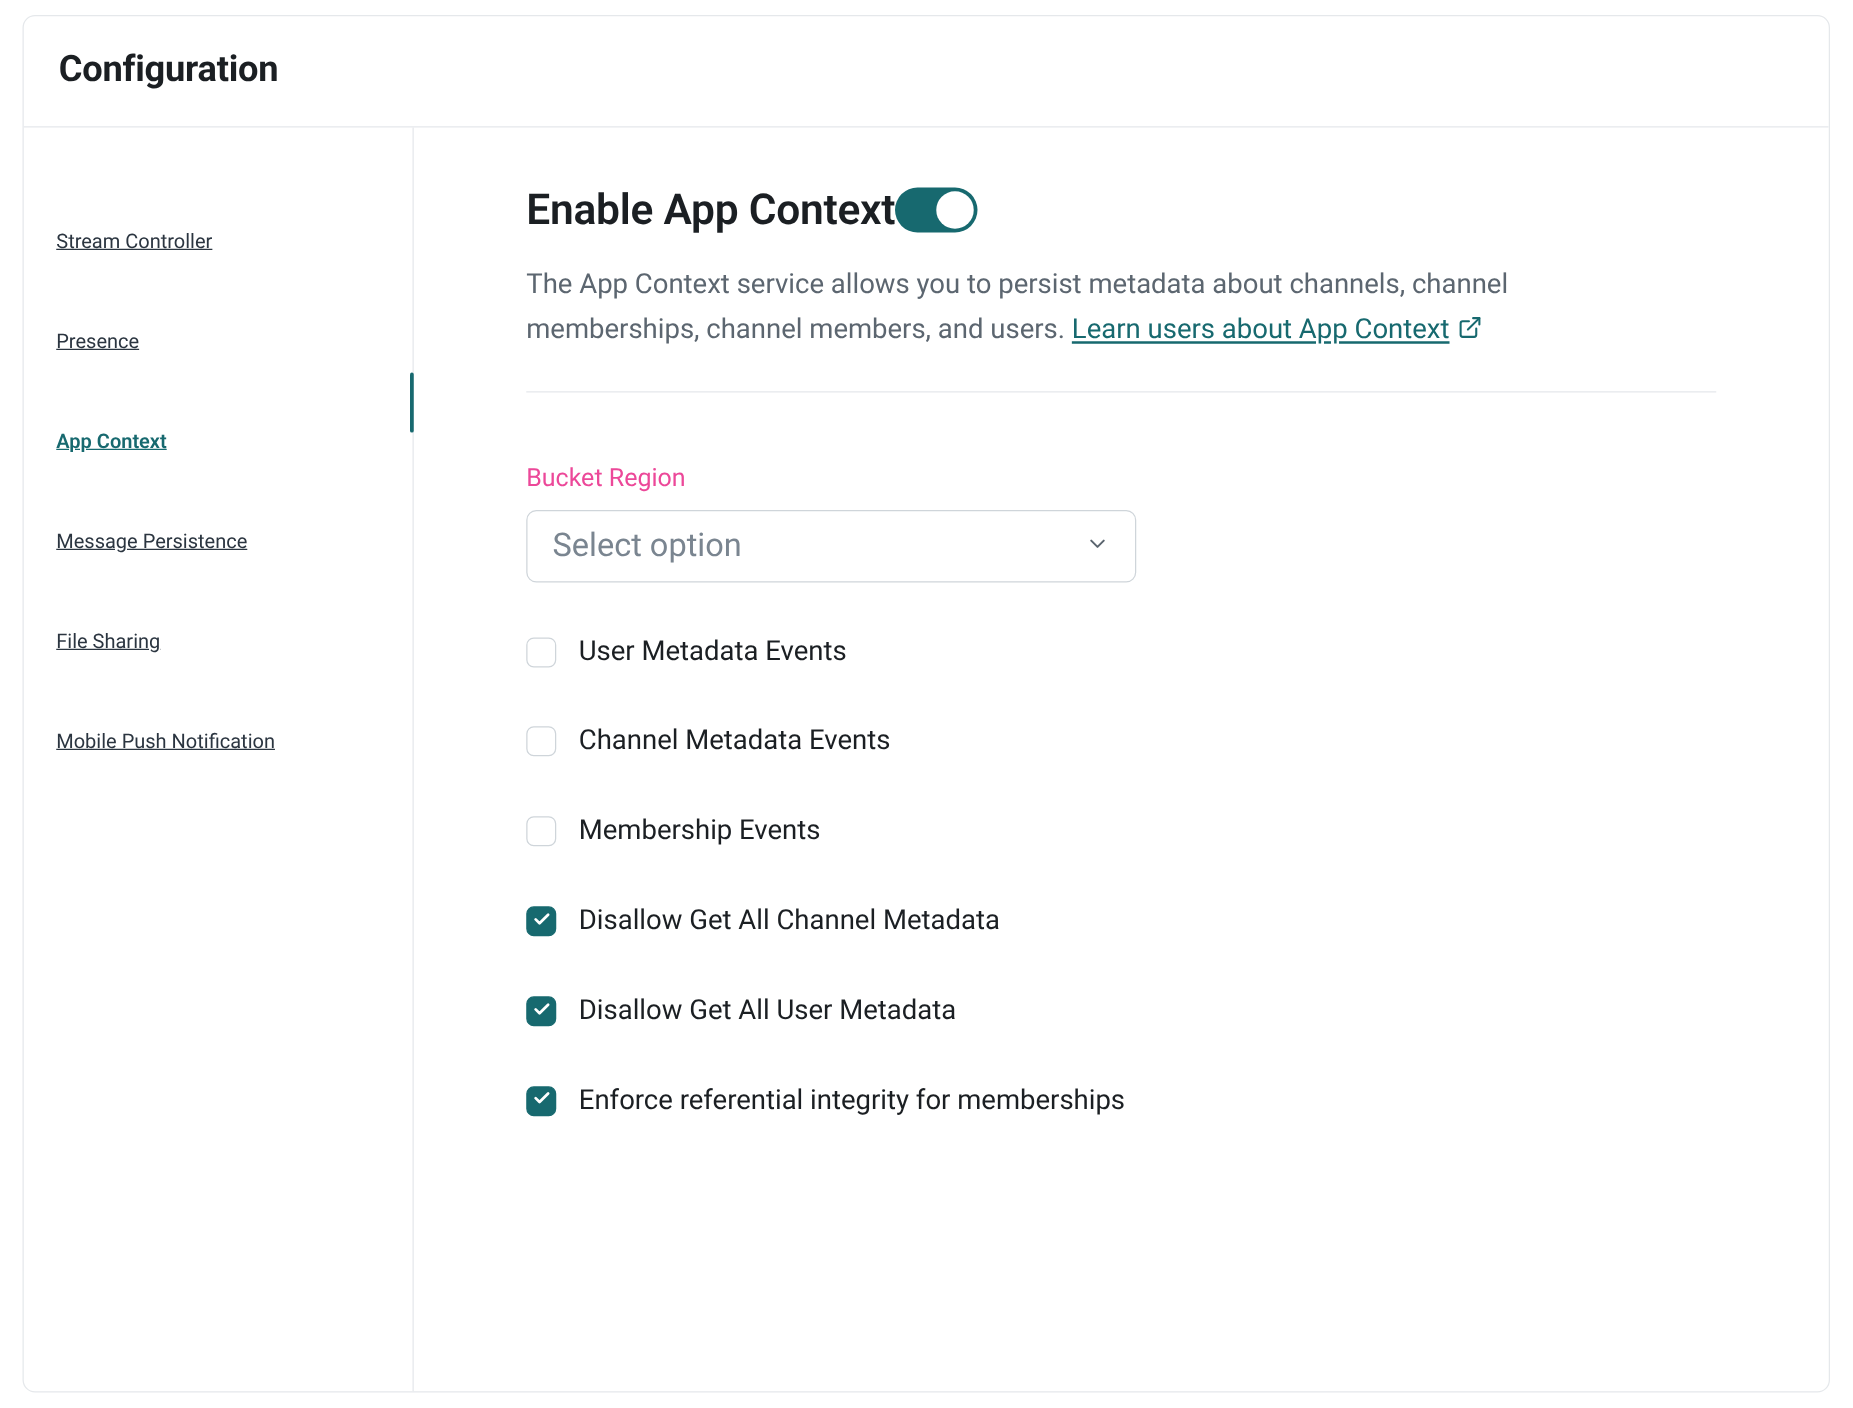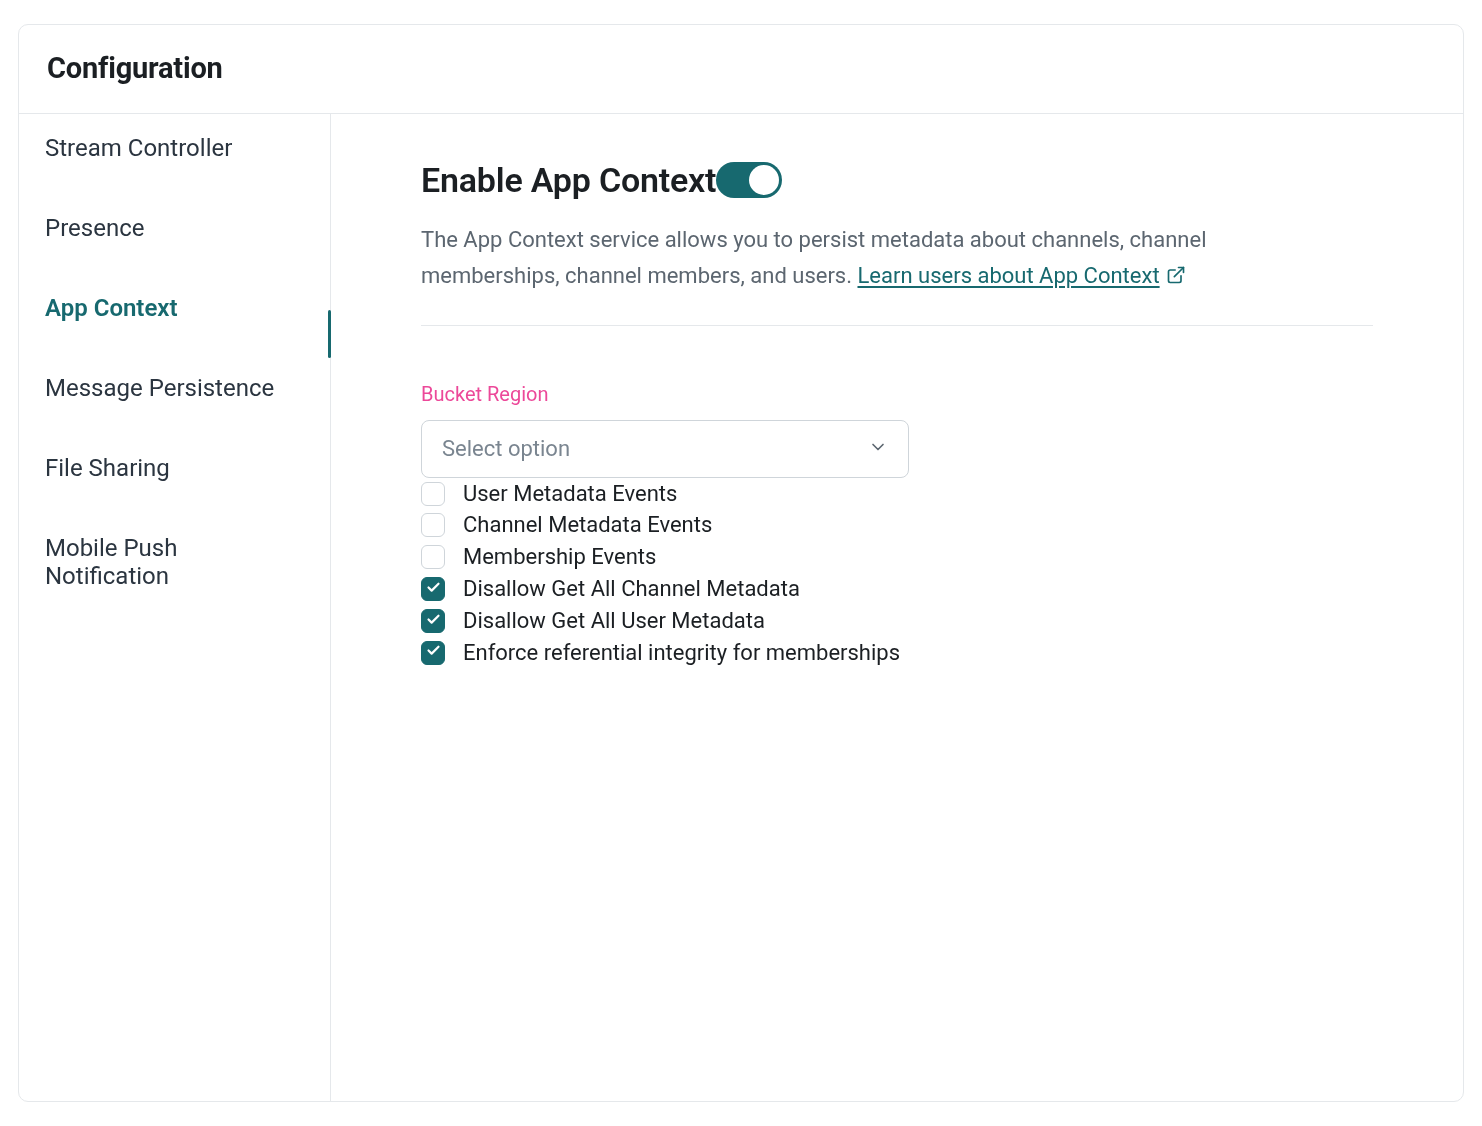--- a/index.html
+++ b/index.html
@@ -15,21 +15,21 @@
     margin: 0;
     padding: 0;
     background: #ffffff;
     font-family: -apple-system, BlinkMacSystemFont, "Segoe UI", Roboto, "Helvetica Neue", Arial, sans-serif;
     color: var(--ink);
     -webkit-font-smoothing: antialiased;
   }
   .page {
     width: 1482px;
     height: 1126px;
-    padding: 24px 18px;
+    padding: 12px 18px;
   }
   .card {
     width: 100%;
     height: 100%;
     border: 1px solid var(--border);
     border-radius: 10px;
     overflow: hidden;
     display: flex;
     flex-direction: column;
     background: #fff;
@@ -50,27 +50,28 @@
     min-height: 0;
   }
   .sidebar {
     width: 312px;
     border-right: 1px solid var(--border);
     padding-top: 20px;
   }
   .side-item {
     position: relative;
     display: flex;
-    align-items: flex-start;
+    align-items: flex-end;
     height: 80px;
     padding: 0 26px;
-    font-size: 24px;
+    font-size: 16px;
     color: #2b3540;
     cursor: pointer;
     user-select: none;
+    text-decoration: underline;
   }
   .side-item.active {
     color: var(--teal);
     font-weight: 600;
   }
   .side-item.active::after {
     content: "";
     position: absolute;
     right: -1px;
     top: 16px;
@@ -152,27 +153,29 @@
     border: 1px solid #cfd5da;
     border-radius: 8px;
     display: flex;
     align-items: center;
     justify-content: space-between;
     padding: 0 20px 0 20px;
     cursor: pointer;
     background: #fff;
   }
   .select .placeholder {
-    font-size: 22px;
+    font-size: 26px;
     color: #7a8590;
   }
 
   .check-list {
+    margin-top: 40px;
     display: flex;
     flex-direction: column;
+    gap: 40px;
     max-width: 500px;
   }
   .check-row {
     display: flex;
     align-items: center;
     gap: 18px;
     cursor: pointer;
   }
   .check-row.multi { }
   .checkbox {

